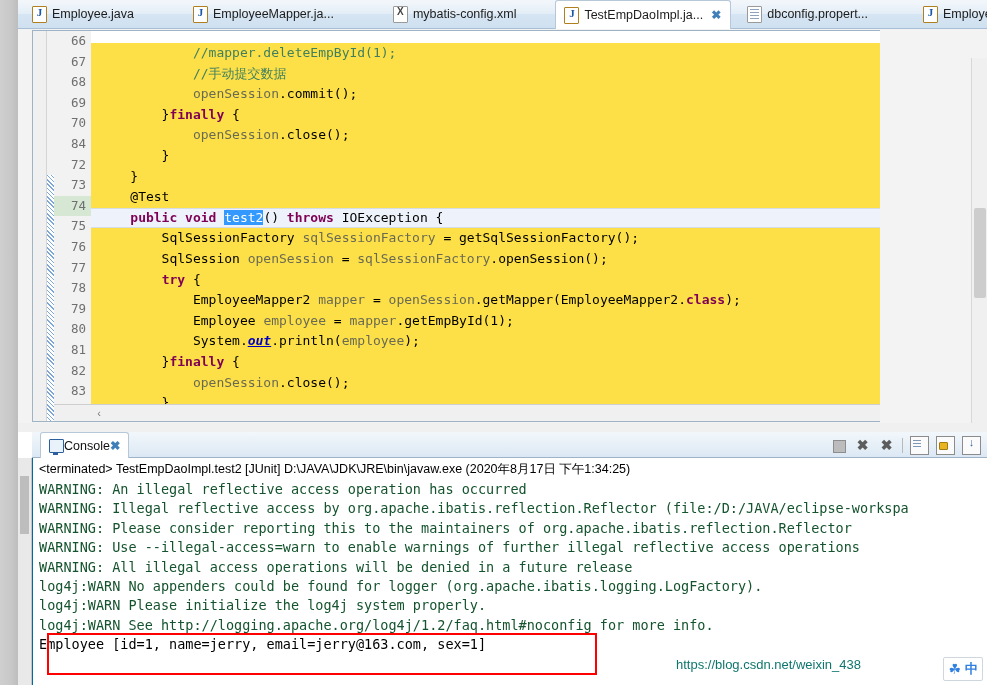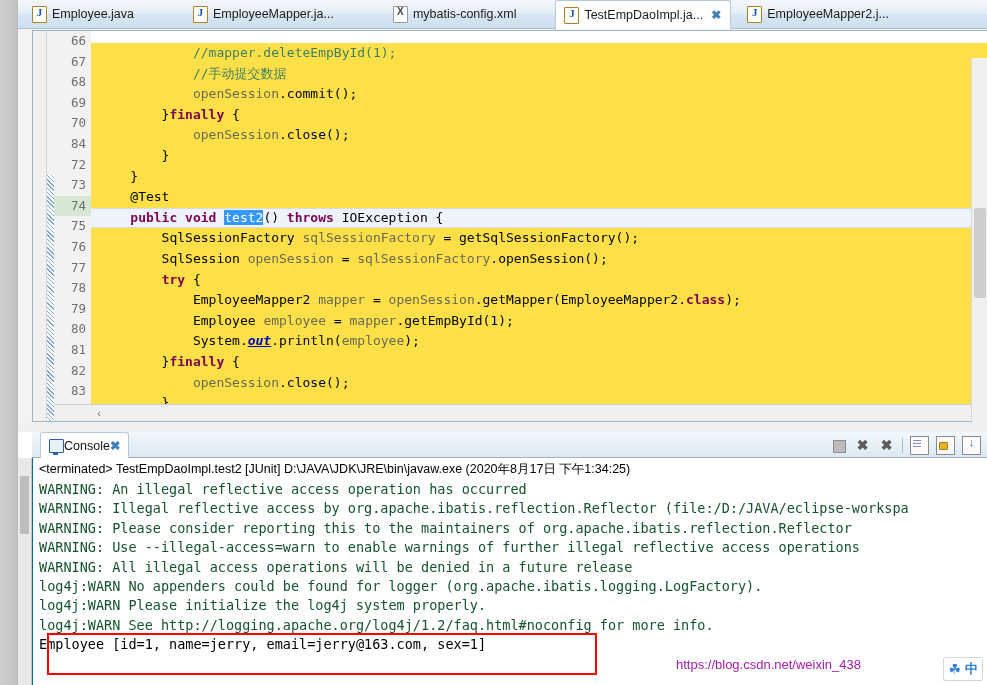--- a/index.html
+++ b/index.html
@@ -119,21 +119,21 @@
   .editor-wrap {
     position: absolute;
     left: 18px; top: 29px;
     width: 969px; height: 394px;
     background: #f3f3f3;
     box-sizing: border-box;
   }
   .editor-frame {
     position: absolute;
     left: 14px; top: 1px;
-    width: 955px; height: 392px;
+    width: 848px; height: 392px;
     border: 1px solid #9fb3c6;
     border-right: none;
     background: #ffffff;
     box-sizing: border-box;
     overflow: hidden;
   }
   .ann-col {
     position: absolute;
     left: 0; top: 0;
     width: 13px; height: 100%;
@@ -414,21 +414,21 @@
     left: 2px; top: 18px;
     width: 9px; height: 58px;
     background: #bdbdbd;
   }
 
   
   .watermark {
     position: absolute;
     left: 676px; top: 657px;
     font-size: 13px;
-    color: #a21caf;
+    color: #0f766e;
     font-family: "Liberation Sans", sans-serif;
     white-space: nowrap;
   }
   .ime {
     position: absolute;
     right: 4px; bottom: 4px;
     height: 22px;
     display: flex;
     align-items: center;
     gap: 4px;
@@ -456,20 +456,24 @@
         <span class="label">EmployeeMapper.ja...</span>
       </div>
       <div class="tab" style="margin-right: 30px;">
         <span class="ficon xml"></span>
         <span class="label">mybatis-config.xml</span>
       </div>
       <div class="tab active" style="margin-right: 8px;">
         <span class="ficon java"></span>
         <span class="label">TestEmpDaoImpl.ja...</span>
         <span class="closer">✖</span>
+      </div>
+      <div class="tab" style="margin-right: 38px;">
+        <span class="ficon props"></span>
+        <span class="label">dbconfig.propert...</span>
       </div>
       <div class="tab" style="margin-right: 0px;">
         <span class="ficon java"></span>
         <span class="label">EmployeeMapper2.j...</span>
       </div>
     </div>
 </div>
 
 <div class="editor-wrap">
   <div class="editor-frame">

